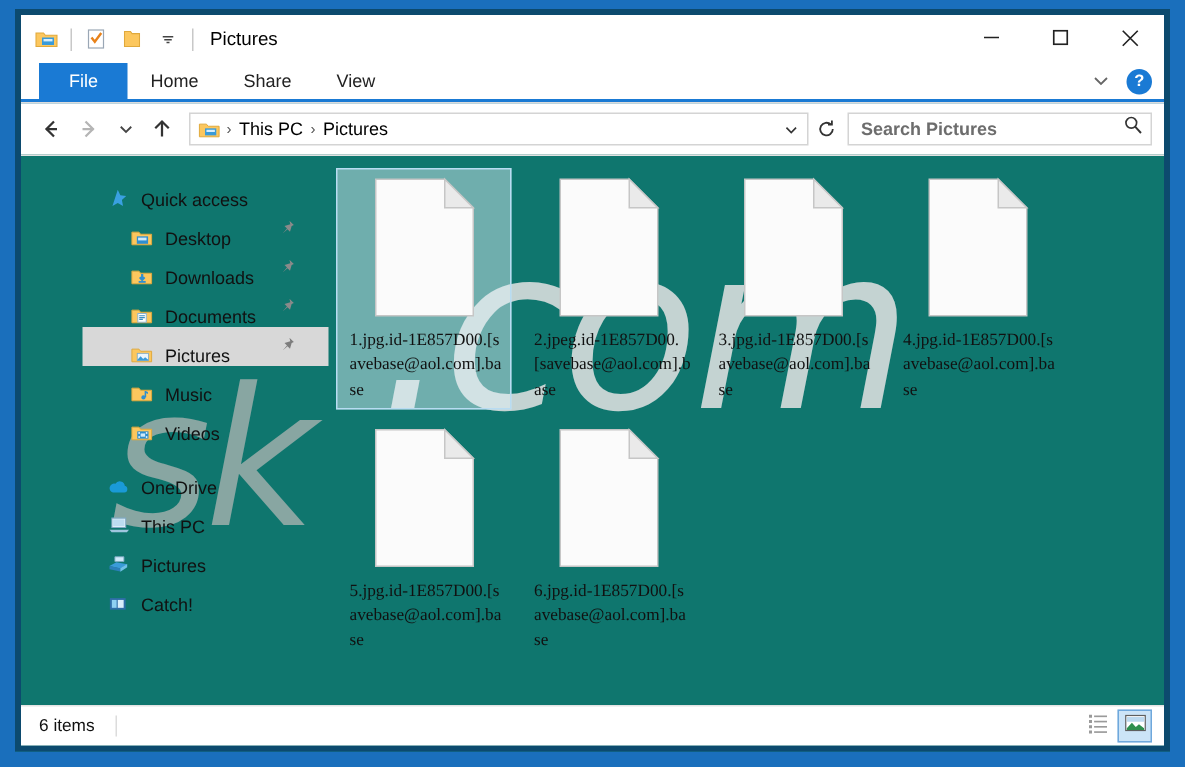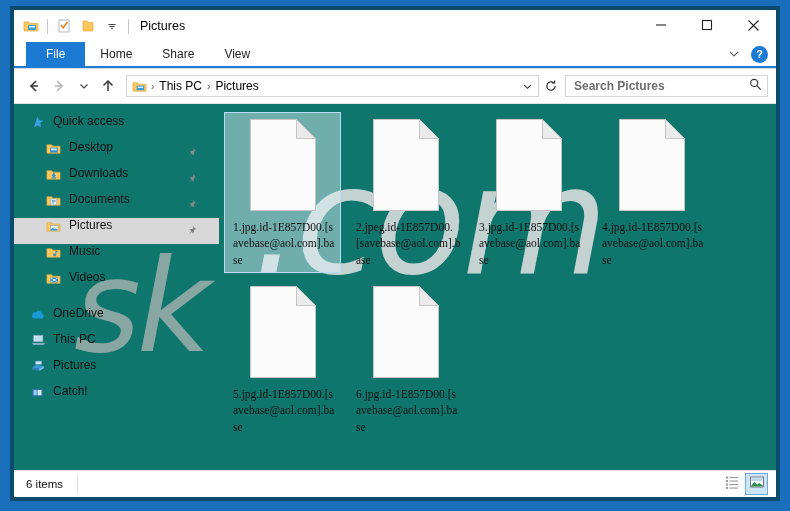--- a/index.html
+++ b/index.html
@@ -173,23 +173,24 @@
   .sidebar {
     width: 205px;
     flex: 0 0 205px;
     background: transparent;
     padding-top: 10px;
     position: relative;
     z-index: 1;
   }
   .nav-item {
     height: 26px;
-    display: flex; align-items: flex-start;
+    display: flex; align-items: flex-end;
     padding-left: 16px;
     position: relative;
+    margin-left: 41px;
   }
   .nav-item.indent { padding-left: 32px; }
   .nav-item.selected { background: #d8d8d8; }
   .nav-ico {
     width: 18px; height: 16px;
     display: flex; align-items: center; justify-content: flex-start;
     flex: 0 0 18px;
   }
   .nav-label {
     font-size: 12px; color: #111;

